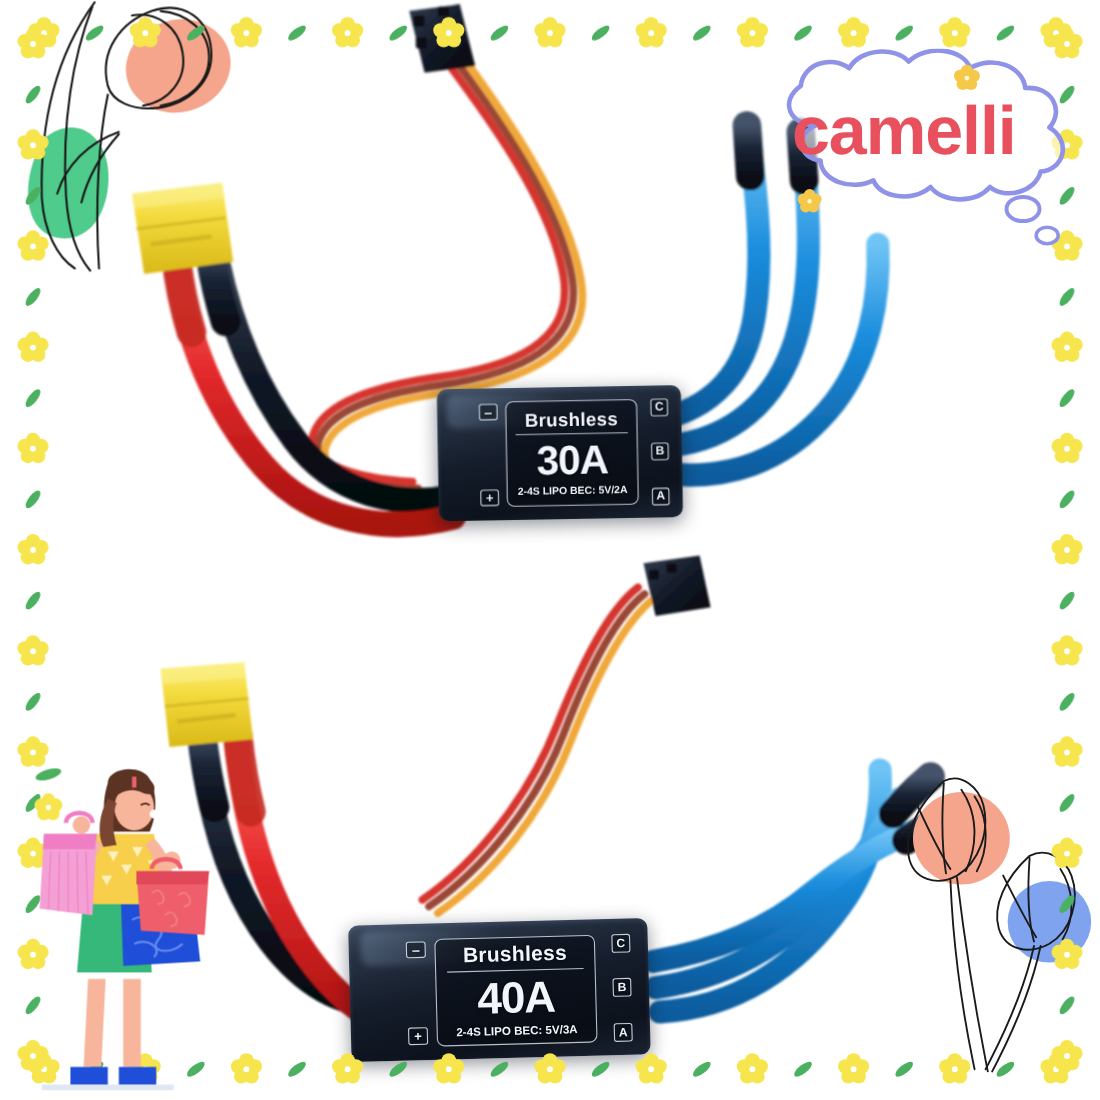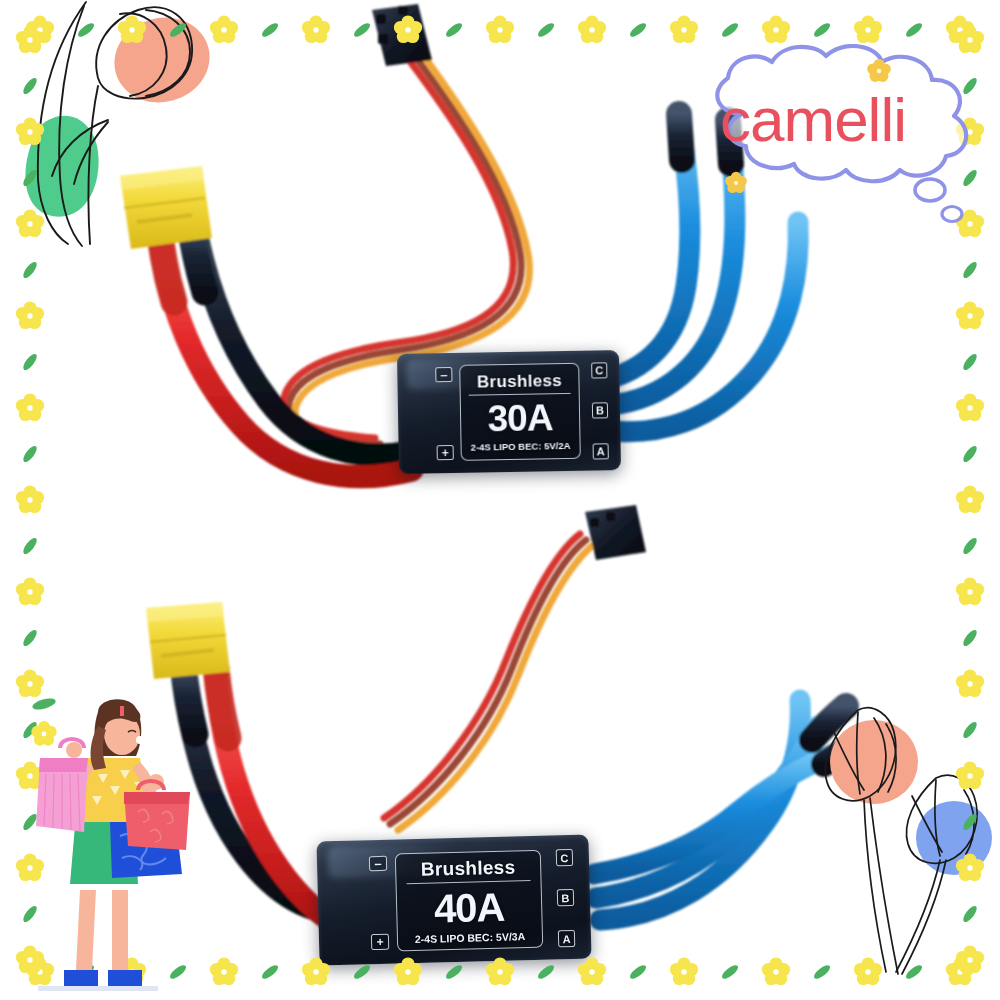--- a/index.html
+++ b/index.html
@@ -73,21 +73,21 @@
     font-weight:bold;
     display:flex;align-items:center;justify-content:center;
     text-shadow:0 0 2px #000;
     box-sizing:border-box;
   }
 
   
   .cloud-wrap{position:absolute;z-index:60;pointer-events:none;}
   .cloud-text{
     position:absolute;
-    font-weight:normal;
+    font-weight:bold;
     color:#e8505e;
     letter-spacing:-1px;
     white-space:nowrap;
     z-index:2;
   }
 
   
   .art{position:absolute;z-index:35;pointer-events:none;}
 
   

